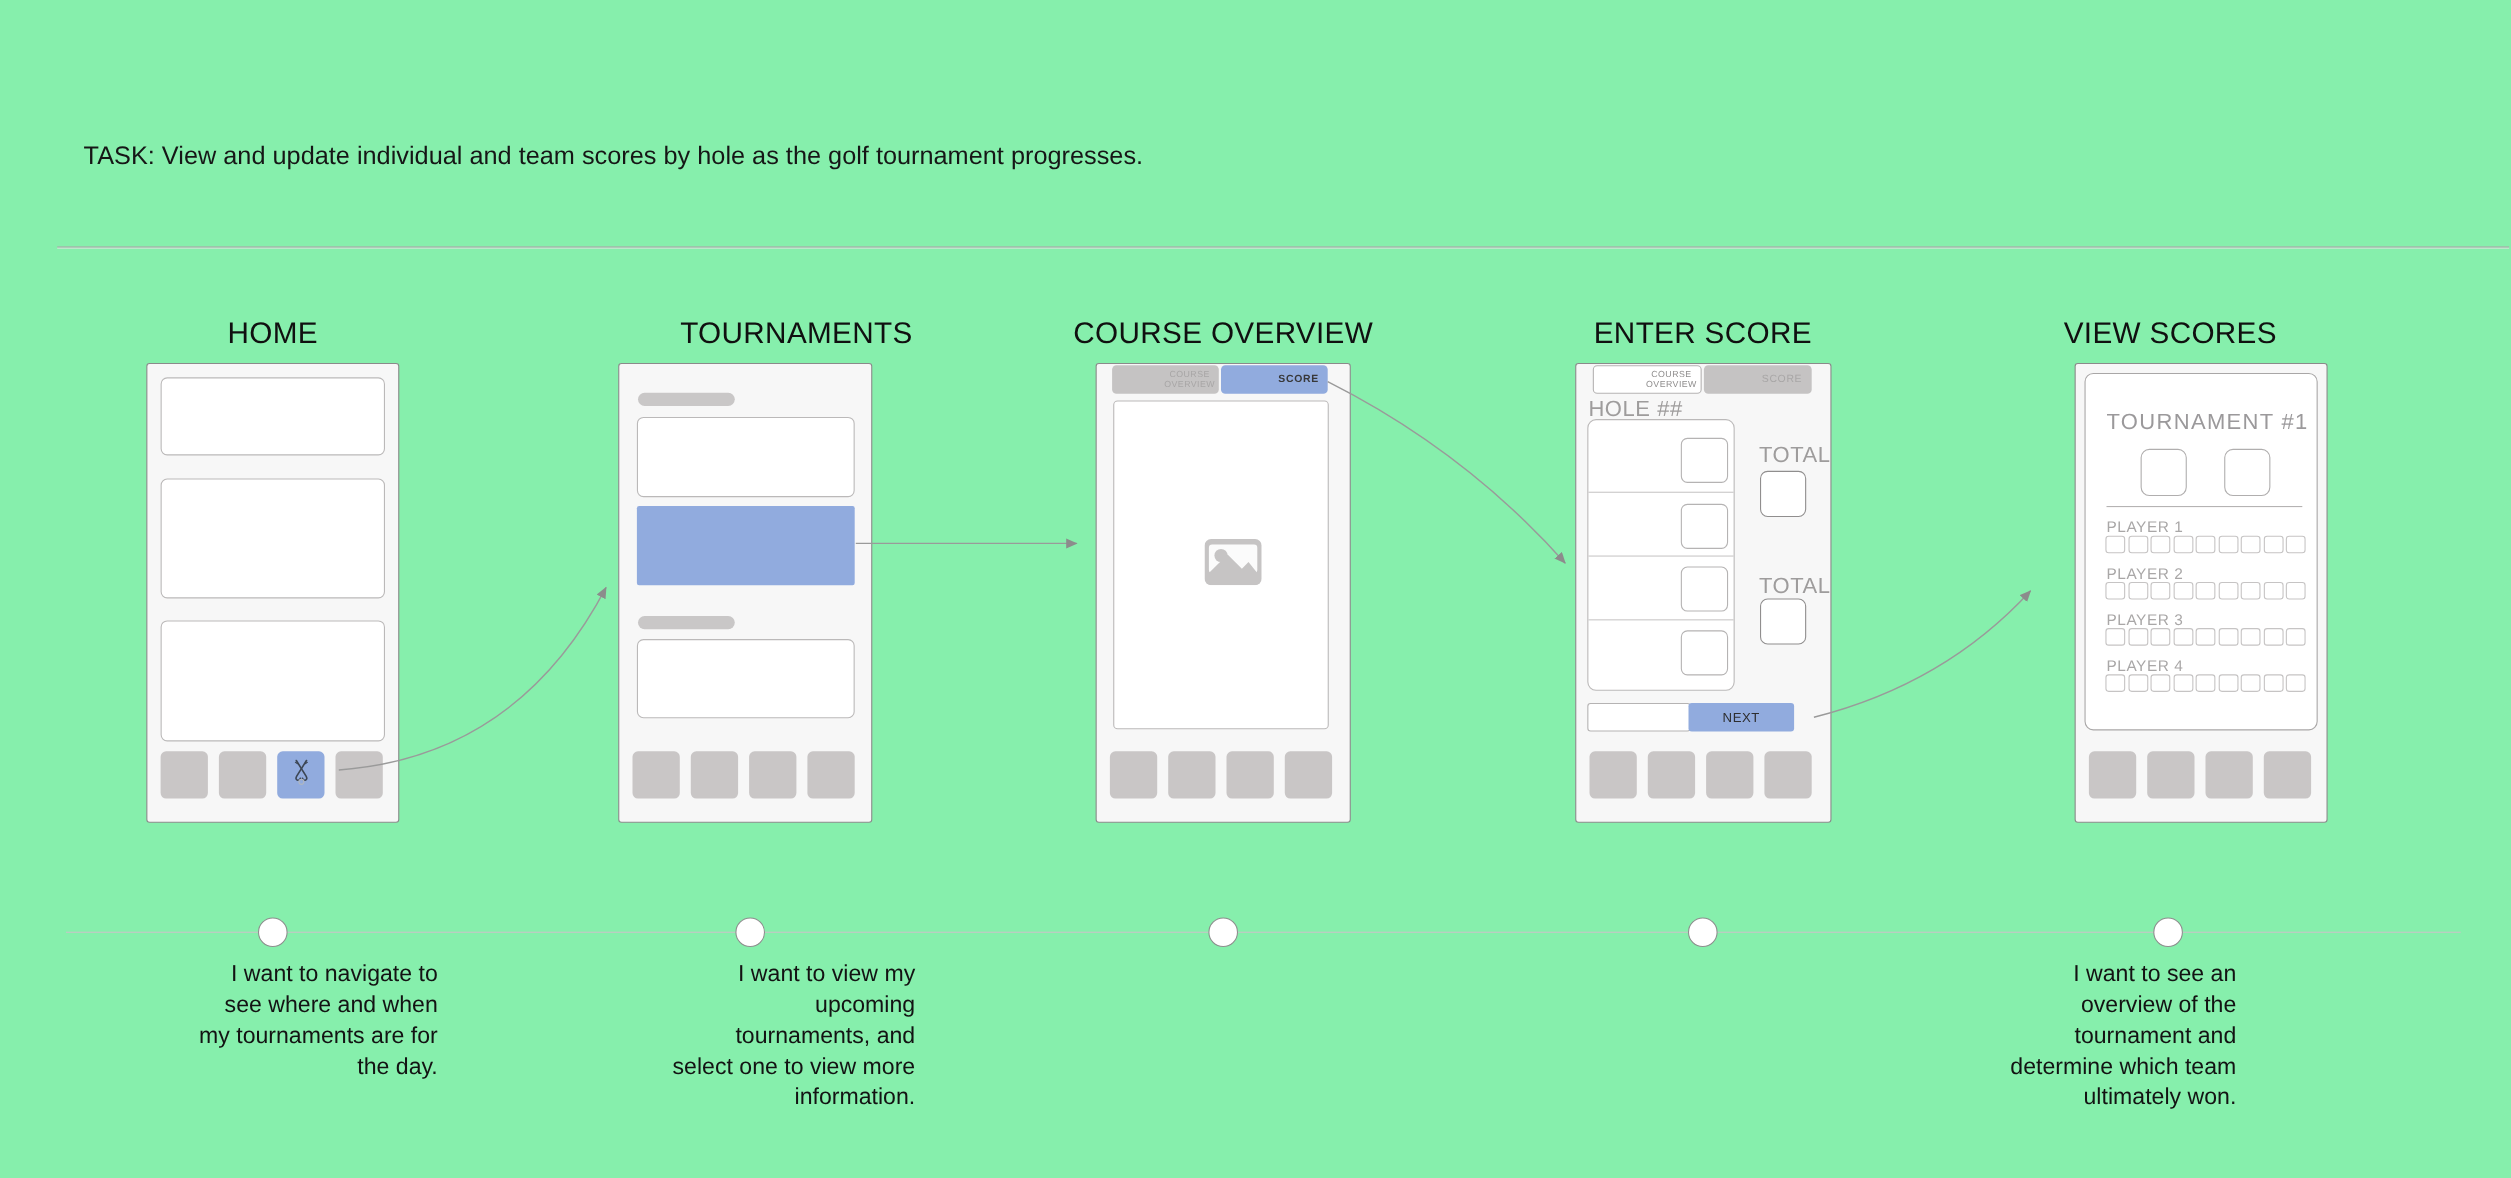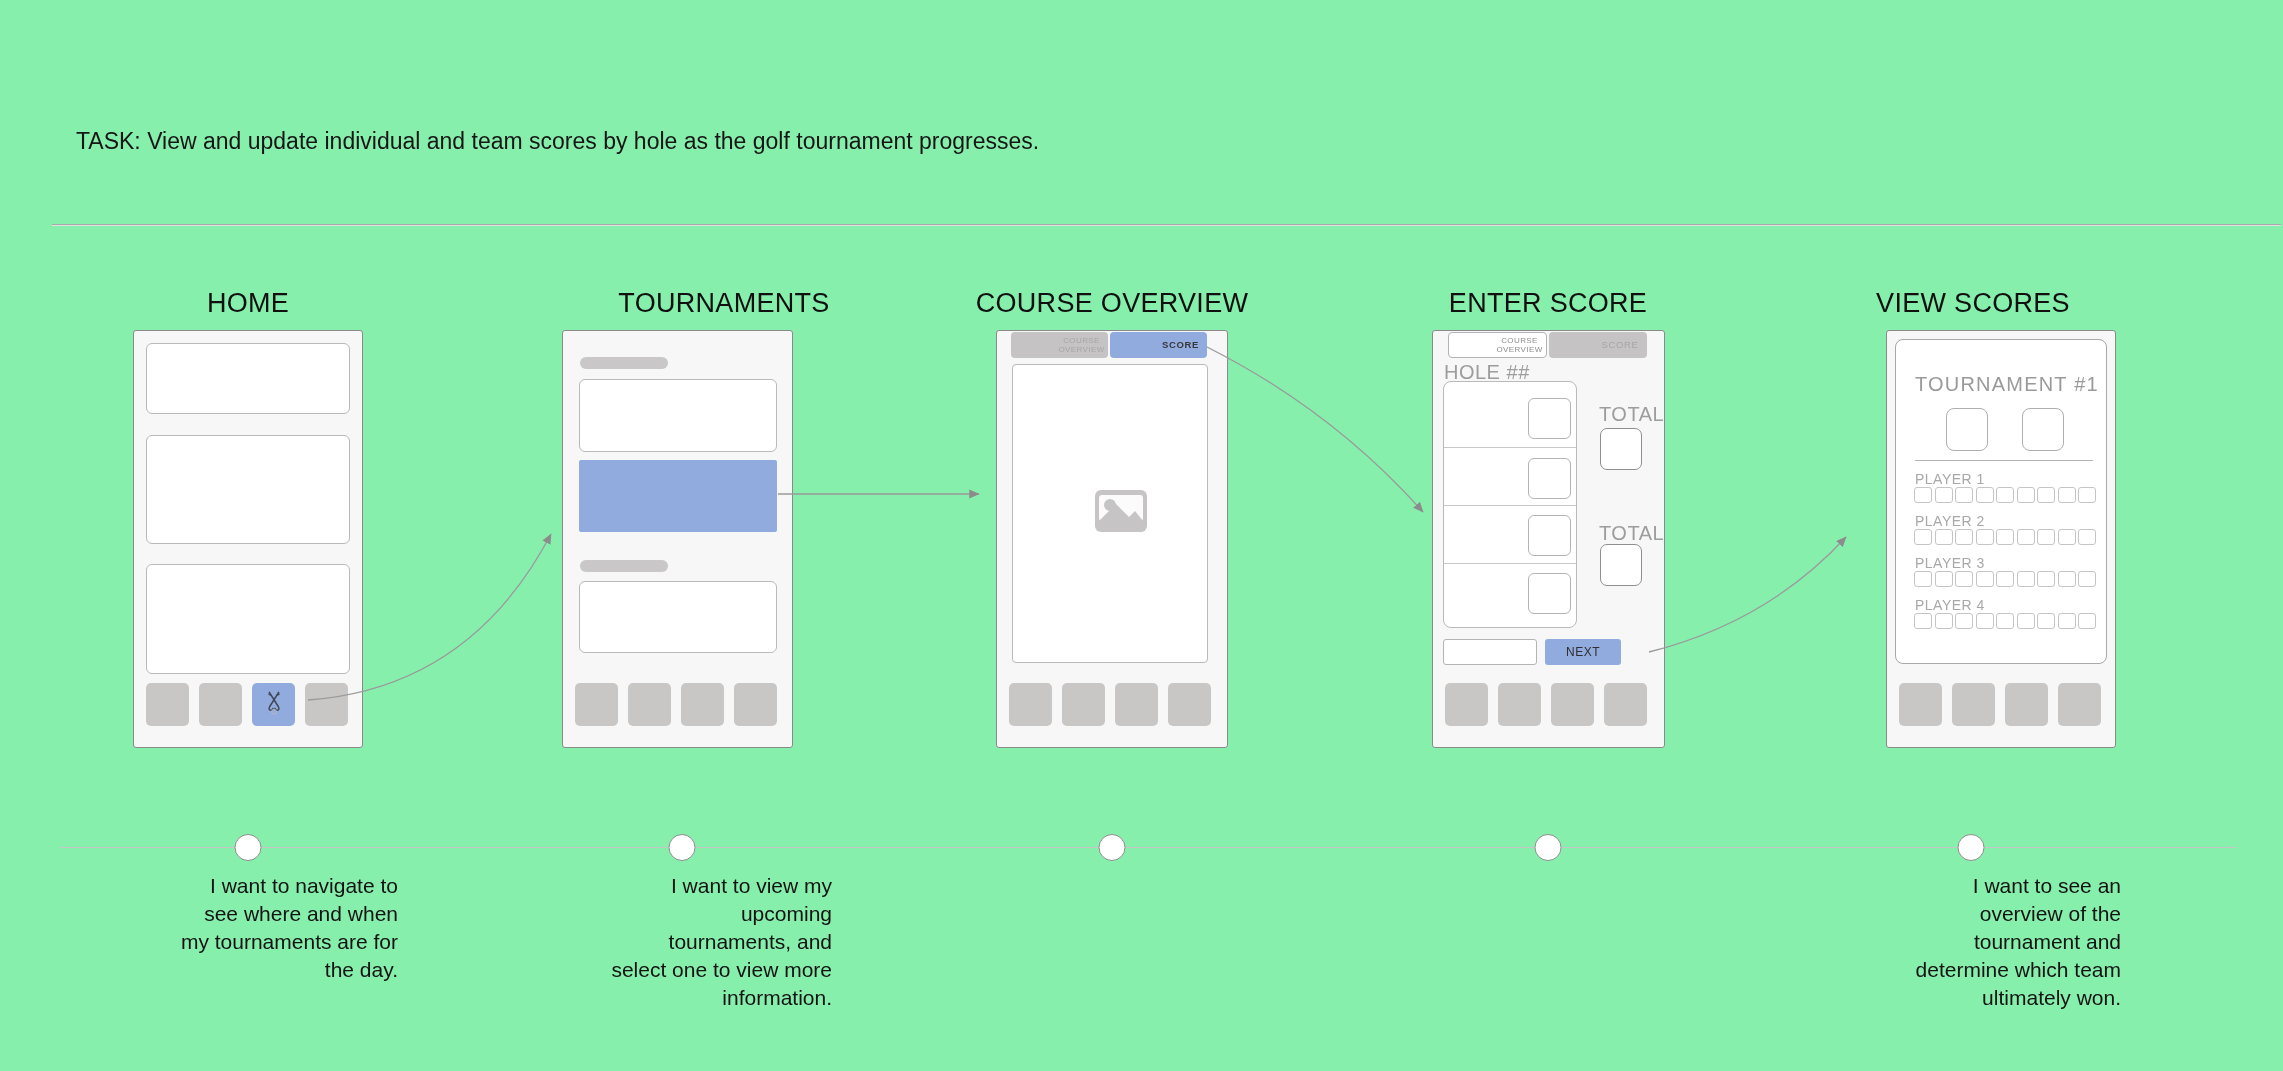--- a/index.html
+++ b/index.html
@@ -32,21 +32,21 @@
 
   .hole-label{position:absolute;left:11px;top:30px;font-size:20px;color:#9E9C9C;letter-spacing:.5px;}
   .esq{position:absolute;left:84px;width:43px;height:41px;background:#fff;border:1px solid #B5B3B3;
        border-radius:6px;box-sizing:border-box;}
   .ediv{position:absolute;left:0;width:132px;height:1px;background:#C9C7C7;}
   .total-label{position:absolute;left:166px;font-size:20px;color:#9E9C9C;letter-spacing:.5px;}
   .total-box{position:absolute;left:167px;width:42px;height:42px;background:#fff;border:1px solid #908E8E;
              border-radius:7px;box-sizing:border-box;}
   .einput{position:absolute;left:10px;top:308px;width:94px;height:26px;background:#fff;border:1px solid #B5B3B3;
           border-radius:3px;box-sizing:border-box;}
-  .next-btn{position:absolute;left:112px;top:308px;width:76px;height:26px;background:#91ABDE;border-radius:3px;
+  .next-btn{position:absolute;left:102px;top:308px;width:96px;height:26px;background:#91ABDE;border-radius:3px;
             display:flex;align-items:center;justify-content:center;font-size:12px;color:#2E2E30;letter-spacing:.5px;}
 
   .vcard{position:absolute;left:8px;top:8px;width:212px;height:325px;background:#fff;border:1px solid #A9A7A7;
          border-radius:8px;box-sizing:border-box;}
   .vtitle{position:absolute;left:19px;top:33px;font-size:20px;color:#9B999B;letter-spacing:1.2px;}
   .vteam{position:absolute;top:68px;width:42px;height:43px;background:#fff;border:1px solid #B0AEAE;
          border-radius:8px;box-sizing:border-box;}
   .vdiv{position:absolute;left:19px;top:120px;width:178px;height:1px;background:#B5B3B3;}
   .plabel{position:absolute;left:19px;font-size:14px;letter-spacing:.5px;color:#A9A7A7;}
   .prow{position:absolute;left:18px;display:flex;gap:2.5px;}
@@ -253,19 +253,19 @@
 
   <div class="desc" style="left:248px;">I want to navigate to
 see where and when
 my tournaments are for
 the day.</div>
   <div class="desc" style="left:682px;">I want to view my
 upcoming
 tournaments, and
 select one to view more
 information.</div>
-  <div class="desc" style="left:1971px;">I want to see an
+  <div class="desc" style="left:1883px;">I want to see an
 overview of the
 tournament and
 determine which team
 ultimately won.</div>
 
 </div>
 
 </body></html>

